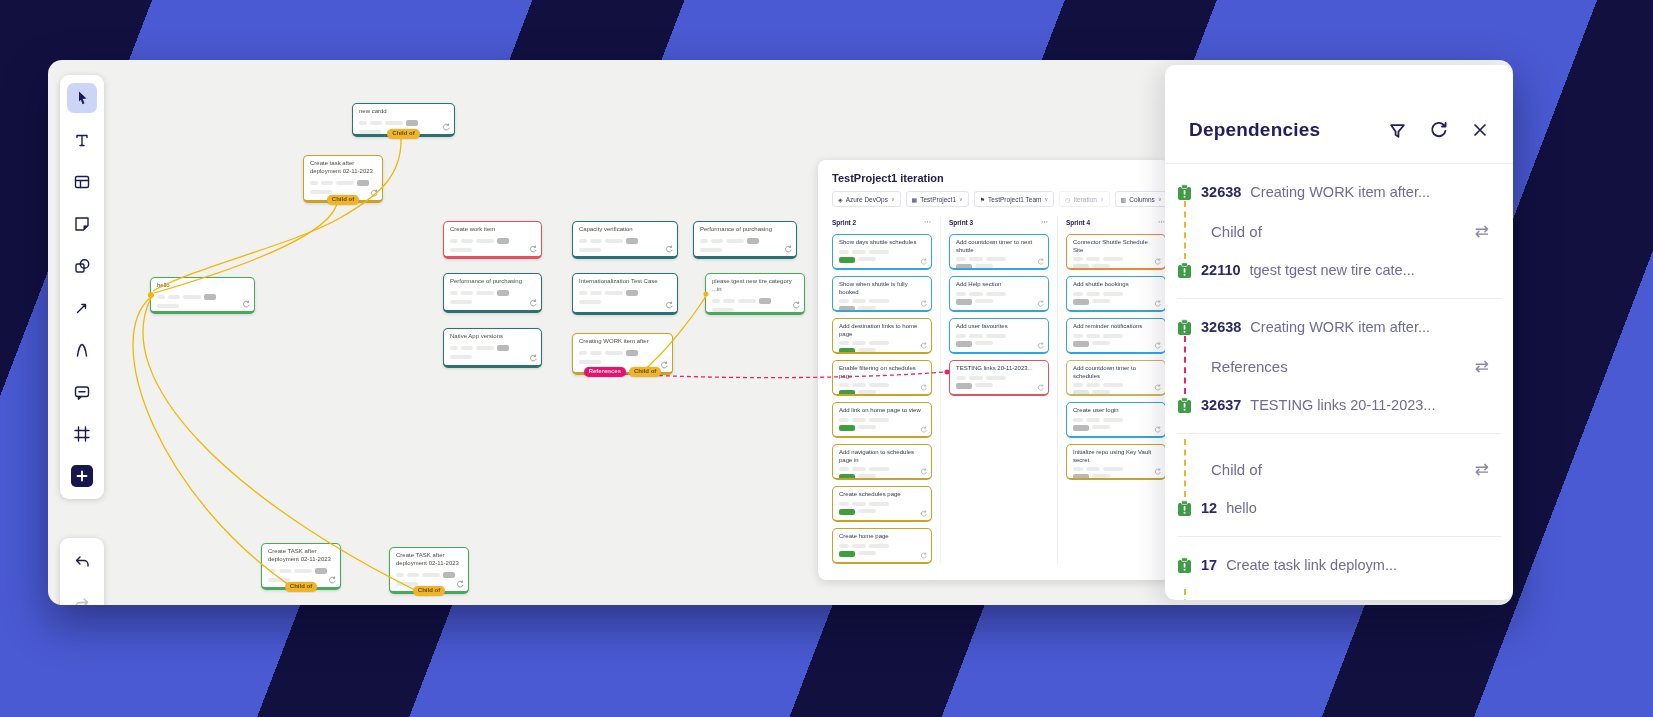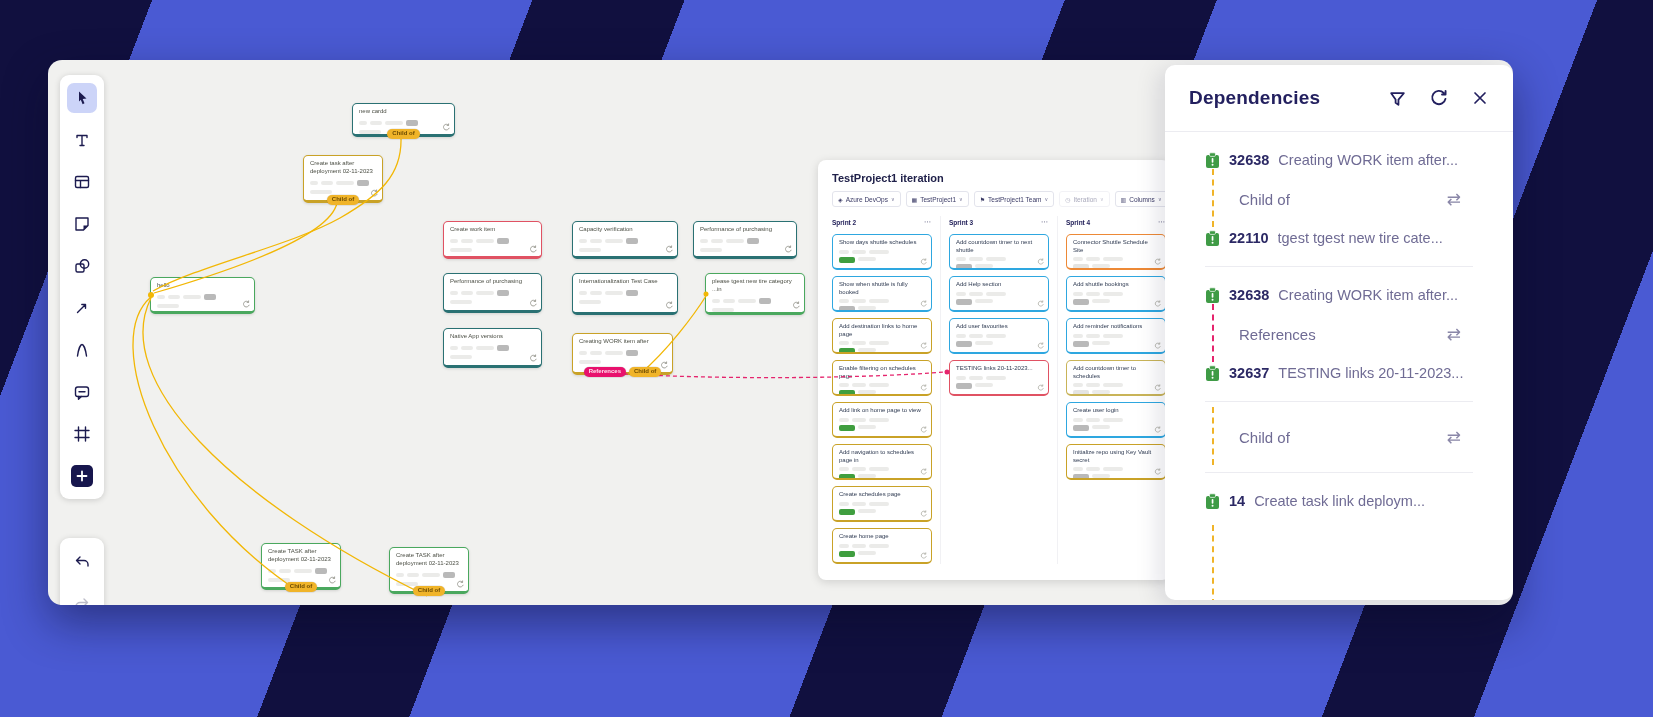--- a/index.html
+++ b/index.html
@@ -54,24 +54,24 @@
   .bcard{position:relative;background:#fff;border:1.3px solid #888;border-bottom-width:2.6px;border-radius:5px;
     padding:4px 6px;box-sizing:border-box;margin-top:6px;height:36px;overflow:hidden;}
   .bcard-title{font-size:6px;line-height:1.25;color:#2f3b52;max-height:15px;overflow:hidden;}
   .bbars{display:flex;gap:3px;margin-top:3px;}
   .bb{height:4px;border-radius:2px;background:#ebebe9;flex:none;}
   .bchip{width:16px;height:6px;border-radius:2px;background:#e4e4e2;flex:none;}
   .bsync{position:absolute;right:4px;bottom:3px;stroke:#b5b5ad;fill:none;stroke-width:1;stroke-linecap:round;}
   
   .deps{position:absolute;right:0;top:5px;width:348px;height:535px;background:#fff;border-radius:10px;
     box-shadow:-6px 4px 24px rgba(20,20,60,.12);z-index:10;overflow:hidden;}
-  .deps-head{display:flex;align-items:center;padding:0 24px;height:66px;border-bottom:1px solid #ececf1;gap:22px;}
+  .deps-head{display:flex;align-items:center;padding:0 24px;height:66px;border-bottom:1px solid #ececf1;gap:22px;margin-top:32px;}
   .deps-title{flex:1;font-size:19px;font-weight:bold;color:#23205f;letter-spacing:.2px;}
   .deps-head svg{stroke:#23205f;fill:none;stroke-width:1.7;stroke-linecap:round;stroke-linejoin:round;flex:none;}
-  .dep-list{padding:0 40px;text-align:right;}
+  .dep-list{padding:0 12px;text-align:right;}
   .dep-group{padding:12px 0;position:relative;}
   .dep-group + .dep-group{border-top:1px solid #ececf1;}
   .dep-row{display:flex;align-items:center;height:32px;}
   .wi-icon{width:15px;height:17px;margin-right:9px;flex:none;}
   .dep-id{font-weight:bold;color:#2b2864;font-size:14.5px;margin-right:9px;flex:none;}
   .dep-title{color:#6f6b94;font-size:14.5px;white-space:nowrap;overflow:hidden;}
   .dep-rel{display:flex;align-items:center;height:46px;position:relative;padding-left:34px;}
   .rel-label{color:#6f6b94;font-size:15px;}
   .trace{margin-left:auto;margin-right:12px;color:#8a87a8;font-size:17px;}
   .rel-line{position:absolute;left:7px;top:-7px;bottom:-5px;border-left:2px dashed;}
@@ -818,31 +818,41 @@
               <span class="dep-title">TESTING links 20-11-2023...</span>
             </div>
 
           </div>
           <div class="dep-group">
             <div class="dep-rel">
               <span class="rel-line" style="border-left-color: rgb(240, 180, 41); color: rgb(240, 180, 41);"></span>
               <span class="rel-label">Child of</span>
               <span class="trace">⇄</span>
             </div>
+            <div class="dep-row">
+              <svg class="wi-icon" viewBox="0 0 15 17">
+                <rect x="1" y="3" width="13" height="13" rx="2" fill="#3f9b46"></rect>
+                <rect x="4.5" y="0.8" width="6" height="3.6" rx="1.2" fill="#3f9b46" stroke="#fff" stroke-width="0.7"></rect>
+                <rect x="6.7" y="6" width="1.7" height="4.8" rx="0.8" fill="#fff"></rect>
+                <circle cx="7.55" cy="12.7" r="1" fill="#fff"></circle>
+              </svg>
+              <span class="dep-id">12</span>
+              <span class="dep-title">hello</span>
+            </div>
 
           </div>
           <div class="dep-group">
             <div class="dep-row">
               <svg class="wi-icon" viewBox="0 0 15 17">
                 <rect x="1" y="3" width="13" height="13" rx="2" fill="#3f9b46"></rect>
                 <rect x="4.5" y="0.8" width="6" height="3.6" rx="1.2" fill="#3f9b46" stroke="#fff" stroke-width="0.7"></rect>
                 <rect x="6.7" y="6" width="1.7" height="4.8" rx="0.8" fill="#fff"></rect>
                 <circle cx="7.55" cy="12.7" r="1" fill="#fff"></circle>
               </svg>
-              <span class="dep-id">14</span>
+              <span class="dep-id">17</span>
               <span class="dep-title">Create task link deploym...</span>
             </div>
 
             <span class="stub-line"></span>
           </div>
         </div>
     </div>
 
   </div>
 </div>

